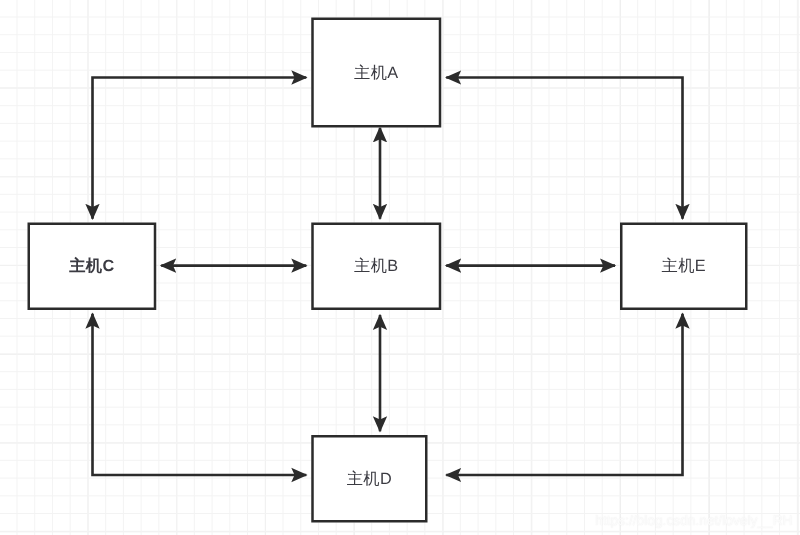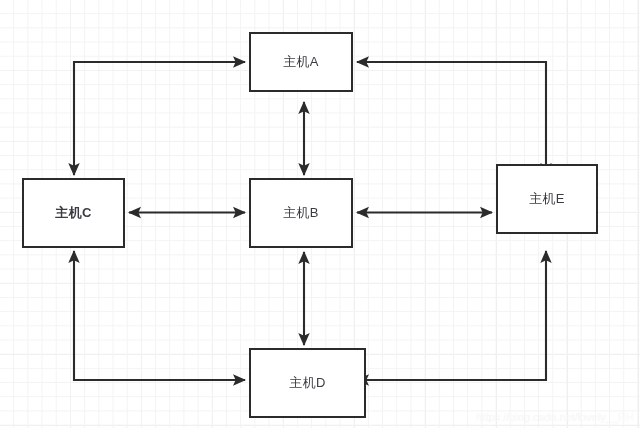--- a/index.html
+++ b/index.html
@@ -47,25 +47,25 @@
     z-index: 5;
   }
   .node-label {
     font-family: "Liberation Sans", sans-serif;
     font-size: 13px;
     color: #3b3b42;
     letter-spacing: 0.3px;
     white-space: nowrap;
     user-select: none;
   }
-  #node-a { left: 249px; top: 32px;  width: 104px; height: 60px; }
+  #node-a { left: 249px; top: 14px;  width: 104px; height: 88px; }
   #node-c { left: 22px;  top: 178px; width: 103px; height: 70px; font-weight: bold; }
   #node-b { left: 249px; top: 178px; width: 104px; height: 70px; align-items: center; }
-  #node-e { left: 496px; top: 164px; width: 102px; height: 70px; }
-  #node-d { left: 249px; top: 348px; width: 117px; height: 70px; }
+  #node-e { left: 496px; top: 178px; width: 102px; height: 70px; }
+  #node-d { left: 249px; top: 348px; width: 93px; height: 70px; }
   #watermark {
     position: absolute;
     right: 6px;
     bottom: 5px;
     font-family: "Liberation Sans", sans-serif;
     font-size: 11px;
     color: #fbfbfb;
     text-shadow: 0 0 1px rgba(230,230,230,0.85);
     white-space: nowrap;
     user-select: none;

